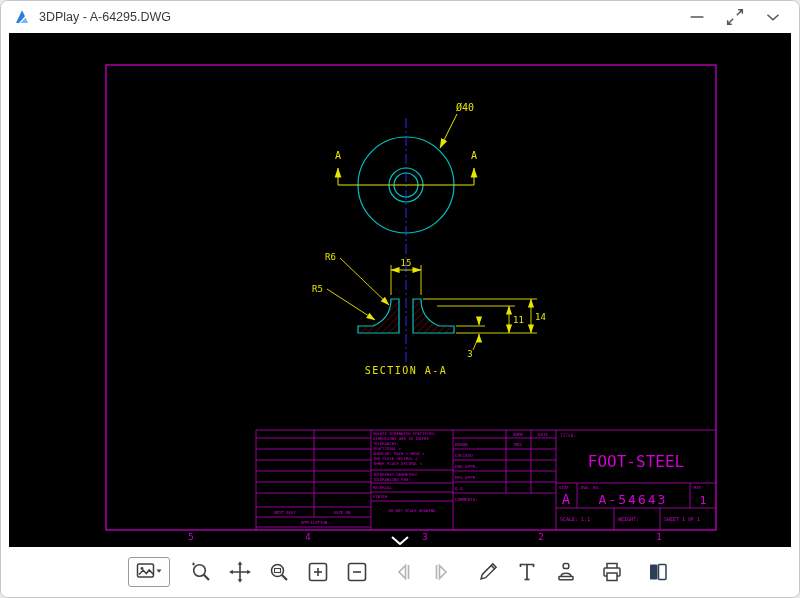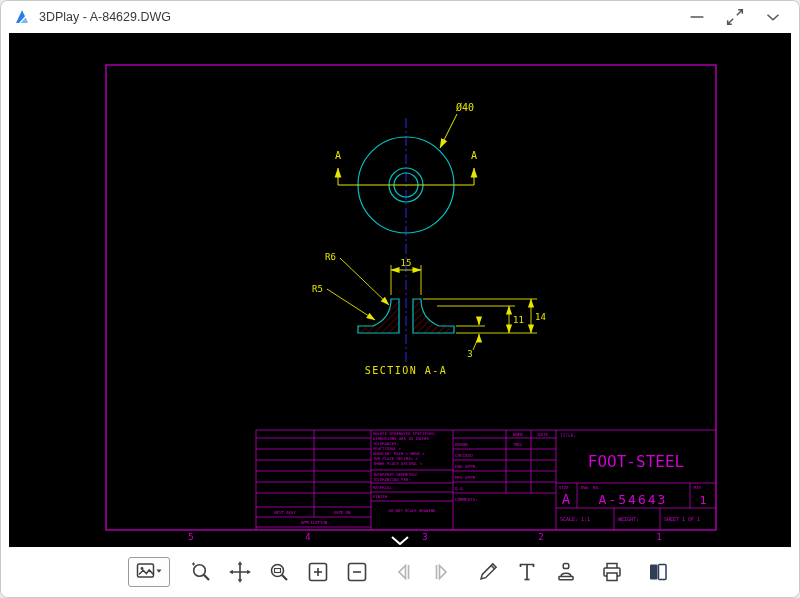--- a/index.html
+++ b/index.html
@@ -24,21 +24,21 @@
 
 <div class="window">
 
   <div class="titlebar">
     <span style="line-height:0;">
       <svg width="18" height="18" viewBox="0 0 24 24">
         <path d="M4 20 L12 3 L16 11 L8 20 z" fill="#2a7de1"></path>
         <path d="M10 20 L17 12.5 L20 20 z" fill="#7db6f0"></path>
       </svg>
     </span>
-    <span class="title">3DPlay - A-84629.DWG</span>
+    <span class="title">3DPlay - A-64295.DWG</span>
     <div class="win-controls">
       <span class="win-btn">
         <svg width="22" height="22" viewBox="0 0 24 24">
             <line x1="5" y1="12" x2="19" y2="12" stroke="#555" stroke-width="1.6"></line>
           </svg>
       </span>
       <span class="win-btn">
         <svg width="22" height="22" viewBox="0 0 24 24" fill="none" stroke="#555" stroke-width="1.6">
           <path d="M14 10 L20 4 M15.5 4 H20 V8.5"></path>
           <path d="M10 14 L4 20 M8.5 20 H4 V15.5"></path>

